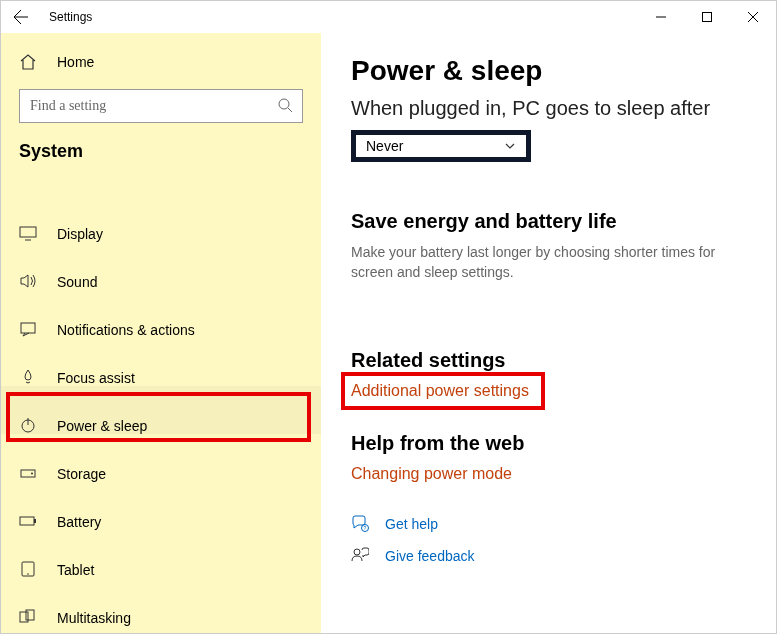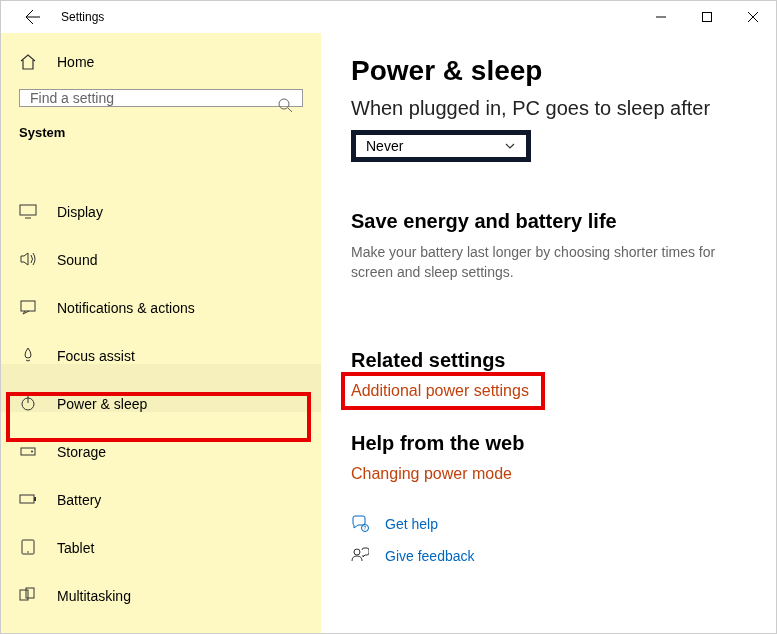--- a/index.html
+++ b/index.html
@@ -1,33 +1,33 @@
 <!DOCTYPE html>
 <html><head>
   <meta charset="utf-8">
   <style>
     * { margin: 0; padding: 0; box-sizing: border-box; font-family: "Segoe UI", Arial, sans-serif; }
     body { width: 777px; height: 634px; background: #fff; overflow: hidden; border: 1px solid #ccc; }
     .window { display: flex; flex-direction: column; height: 100%; }
-    .titlebar { height: 32px; display: flex; align-items: center; padding-left: 20px; }
+    .titlebar { height: 32px; display: flex; align-items: center; padding-left: 8px; }
     .titlebar-back { width: 24px; height: 24px; display: flex; align-items: center; justify-content: center; cursor: pointer; }
     .titlebar-title { font-size: 12px; margin-left: 16px; color: #000; }
     .win-controls { margin-left: auto; display: flex; }
     .win-btn { width: 46px; height: 32px; display: flex; align-items: center; justify-content: center; cursor: pointer; }
     .content { display: flex; flex: 1; overflow: hidden; }
     .sidebar { width: 320px; background: #fef9c3; padding: 12px 0 0 0; overflow-y: auto; }
     .sidebar-inner { padding: 0 18px; }
     .home-row { display: flex; align-items: center; gap: 18px; padding: 8px 0 18px 0; cursor: pointer; }
     .home-row .icon { width: 20px; }
     .home-row span.label { font-size: 14px; }
     .search-box { position: relative; margin-bottom: 18px; }
-    .search-box input { width: 100%; height: 18px; padding: 0 34px 0 10px; font-size: 14px; border: 1px solid #999; background: #fff; color: #555; }
+    .search-box input { width: 100%; height: 34px; padding: 0 34px 0 10px; font-size: 14px; border: 1px solid #999; background: #fff; color: #555; font-family: Liberation Serif, serif; }
     .search-box input::placeholder { color: #666; }
     .search-box .search-icon { position: absolute; right: 10px; top: 8px; color: #555; }
-    .section-label { font-size: 13px; font-weight: 600; margin-bottom: 32px; }
+    .section-label { font-size: 18px; font-weight: 600; margin-bottom: 32px; }
     .nav-list { list-style: none; }
     .nav-item { display: flex; align-items: flex-end; gap: 20px; height: 48px; padding: 0 18px; cursor: pointer; font-size: 14px; position: relative; }
     .nav-item.selected { background: rgba(0,0,0,0.03); }
     .nav-item .icon { width: 18px; height: 18px; display: flex; align-items: center; justify-content: center; color: #333; }
     .highlight-box { position: absolute; border: 4px solid #e60000; pointer-events: none; }
     .highlight-navitem { left: 6px; top: 392px; width: 305px; height: 50px; }
     .highlight-link { left: 341px; top: 372px; width: 204px; height: 38px; }
     .main { flex: 1; padding: 22px 30px 0 30px; overflow-y: auto; }
     .h1 { font-size: 28px; font-weight: 600; margin-bottom: 10px; }
     .subtext { font-size: 20px; color: #222; margin-bottom: 10px; }

